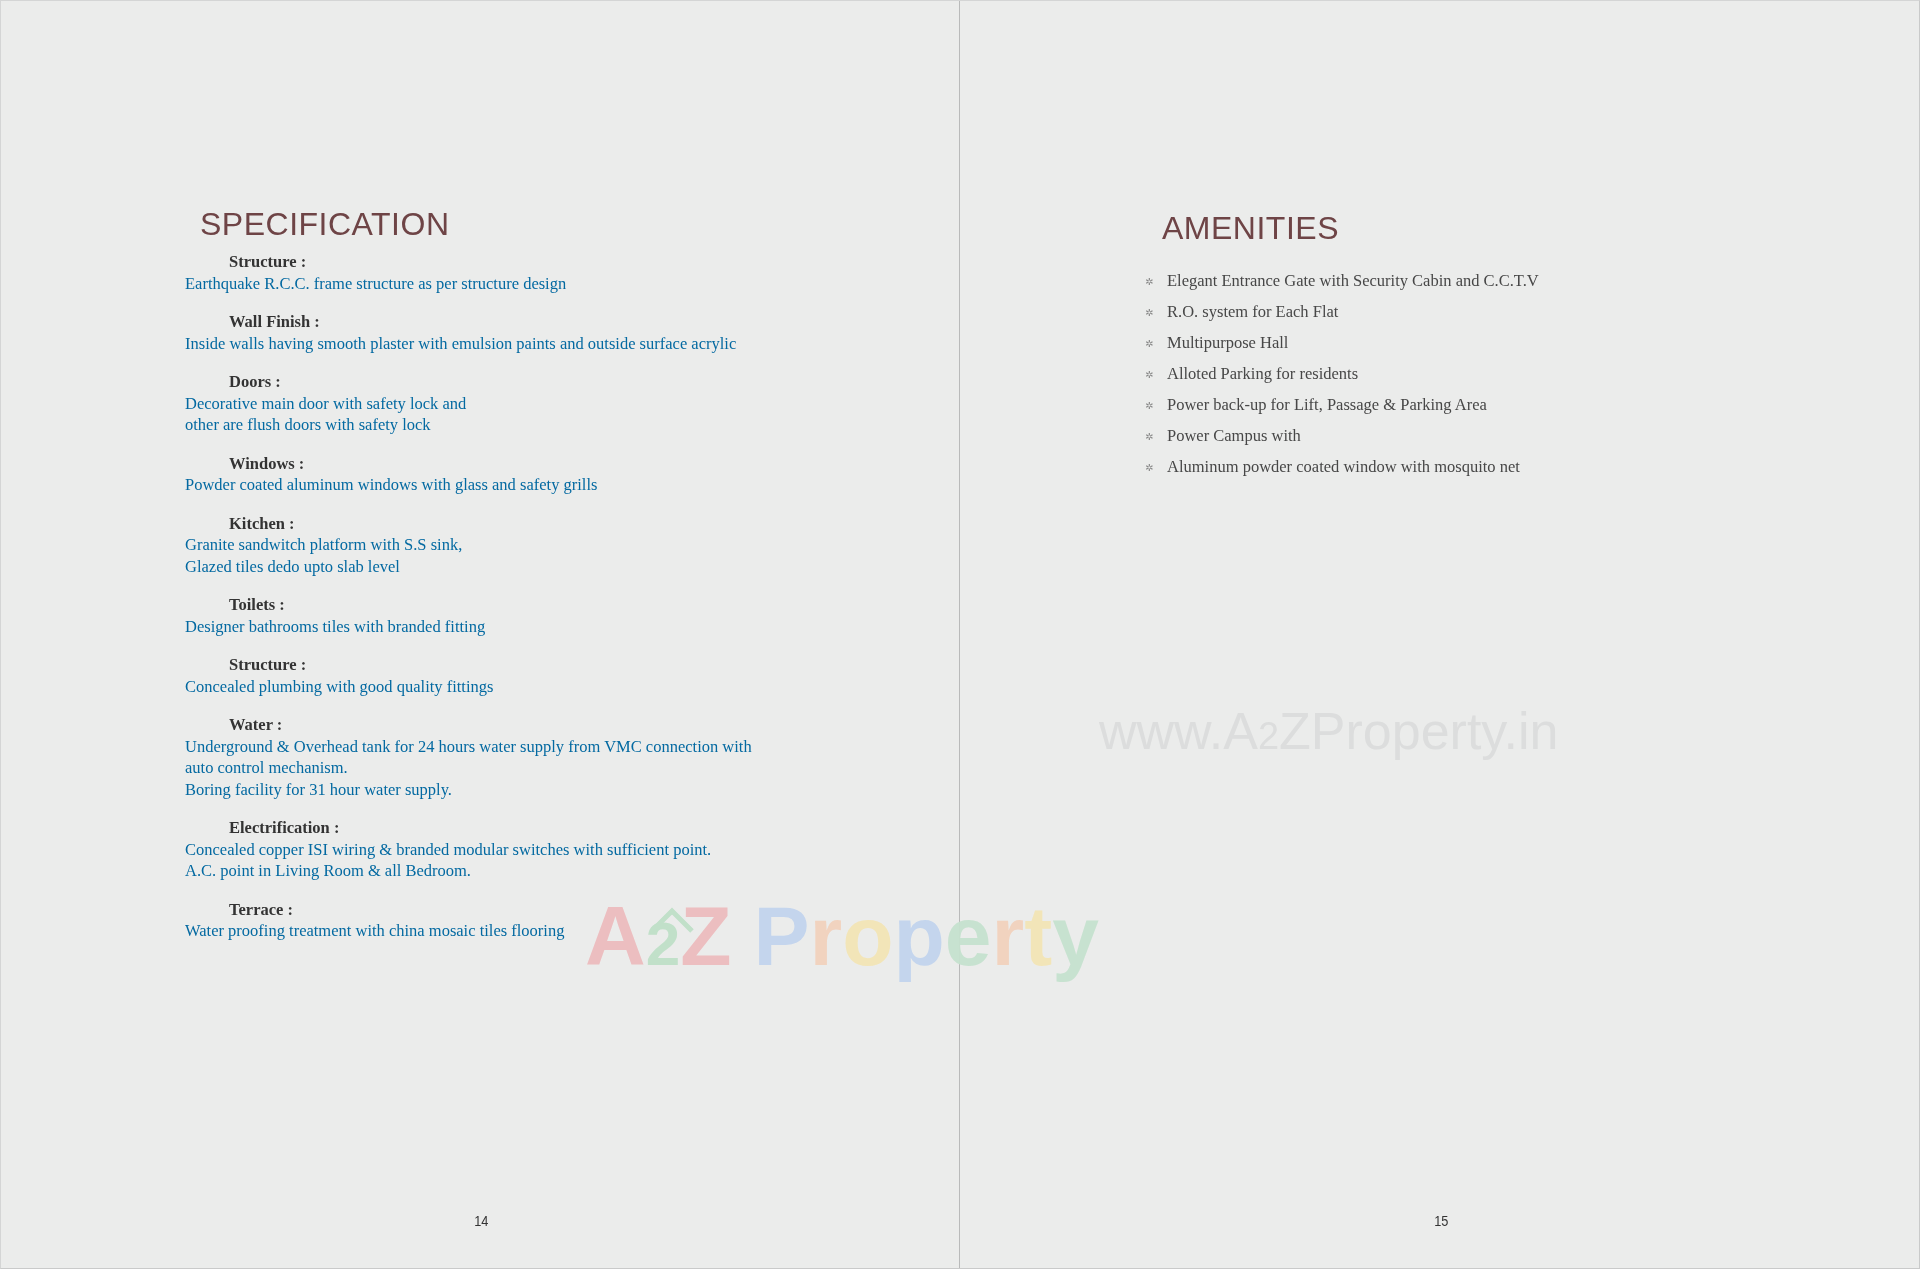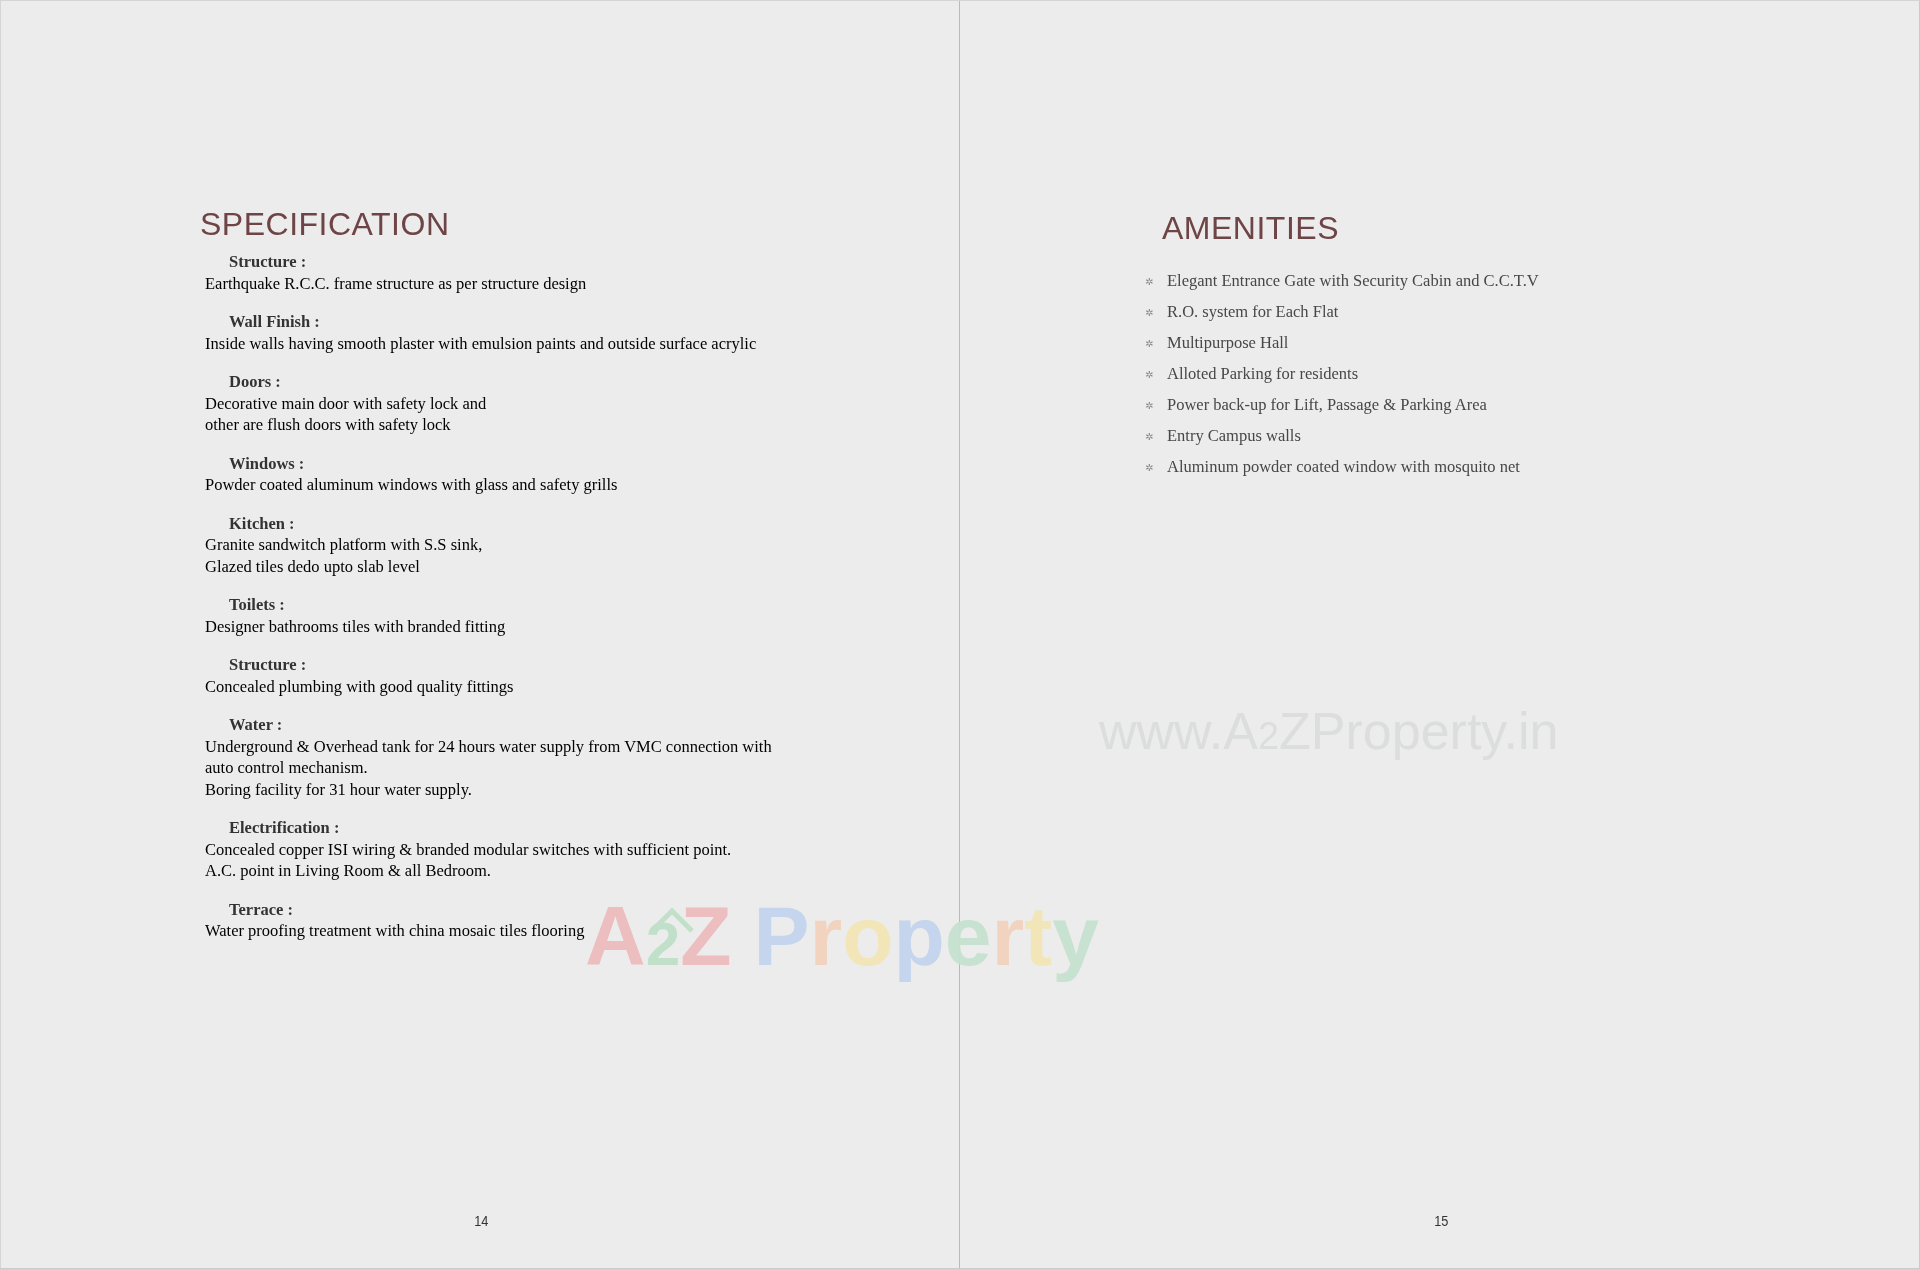--- a/index.html
+++ b/index.html
@@ -39,21 +39,21 @@
   }
   #spec-title { left: 183px; top: 207px; margin-left: 16px; }
   #amen-title { left: 201px; top: 211px; }
 
   .spec-list {
     position: absolute; left: 184px; top: 250px; width: 640px;
     font-size: 16.5px; line-height: 21.5px;
   }
   .spec-item { margin-bottom: 17px; }
   .spec-label { font-weight: 700; color: #333; margin-left: 44px; }
-  .spec-body { color: #000000; margin-left: 20px; }
+  .spec-body { color: #0369a1; }
 
   .amen-list {
     position: absolute; left: 184px; top: 268px; margin: 0; padding: 0;
     list-style: none; font-size: 16.5px; color: #474747;
   }
   .amen-list li { height: 31px; line-height: 24px; position: relative; padding-left: 22px; }
   .amen-bullet {
     position: absolute; left: 0; top: 1px;
     font-size: 10px; color: #888;
     font-family: "DejaVu Sans", sans-serif;
@@ -154,21 +154,21 @@
 
   <div class="page page-right">
     <h1 class="section-title" id="amen-title">AMENITIES</h1>
 
     <ul class="amen-list">
       <li><span class="amen-bullet">✲</span><span>Elegant Entrance Gate with Security Cabin and C.C.T.V</span></li>
       <li><span class="amen-bullet">✲</span><span>R.O. system for Each Flat</span></li>
       <li><span class="amen-bullet">✲</span><span>Multipurpose Hall</span></li>
       <li><span class="amen-bullet">✲</span><span>Alloted Parking for residents</span></li>
       <li><span class="amen-bullet">✲</span><span>Power back-up for Lift, Passage &amp; Parking Area</span></li>
-      <li><span class="amen-bullet">✲</span><span>Entry Campus walls</span></li>
+      <li><span class="amen-bullet">✲</span><span>Power Campus with</span></li>
       <li><span class="amen-bullet">✲</span><span>Aluminum powder coated window with mosquito net</span></li>
     </ul>
 
     <div class="page-number" id="pn-right">15</div>
   </div>
 
   <div class="wm-url"><span>www.A</span><span class="small2">2</span><span>ZProperty.in</span></div>
 
   <div class="wm-logo" id="wm-logo">
     <span style="color: rgb(237, 188, 190);">A</span><span class="two"><svg class="roof" viewBox="0 0 44 26">

